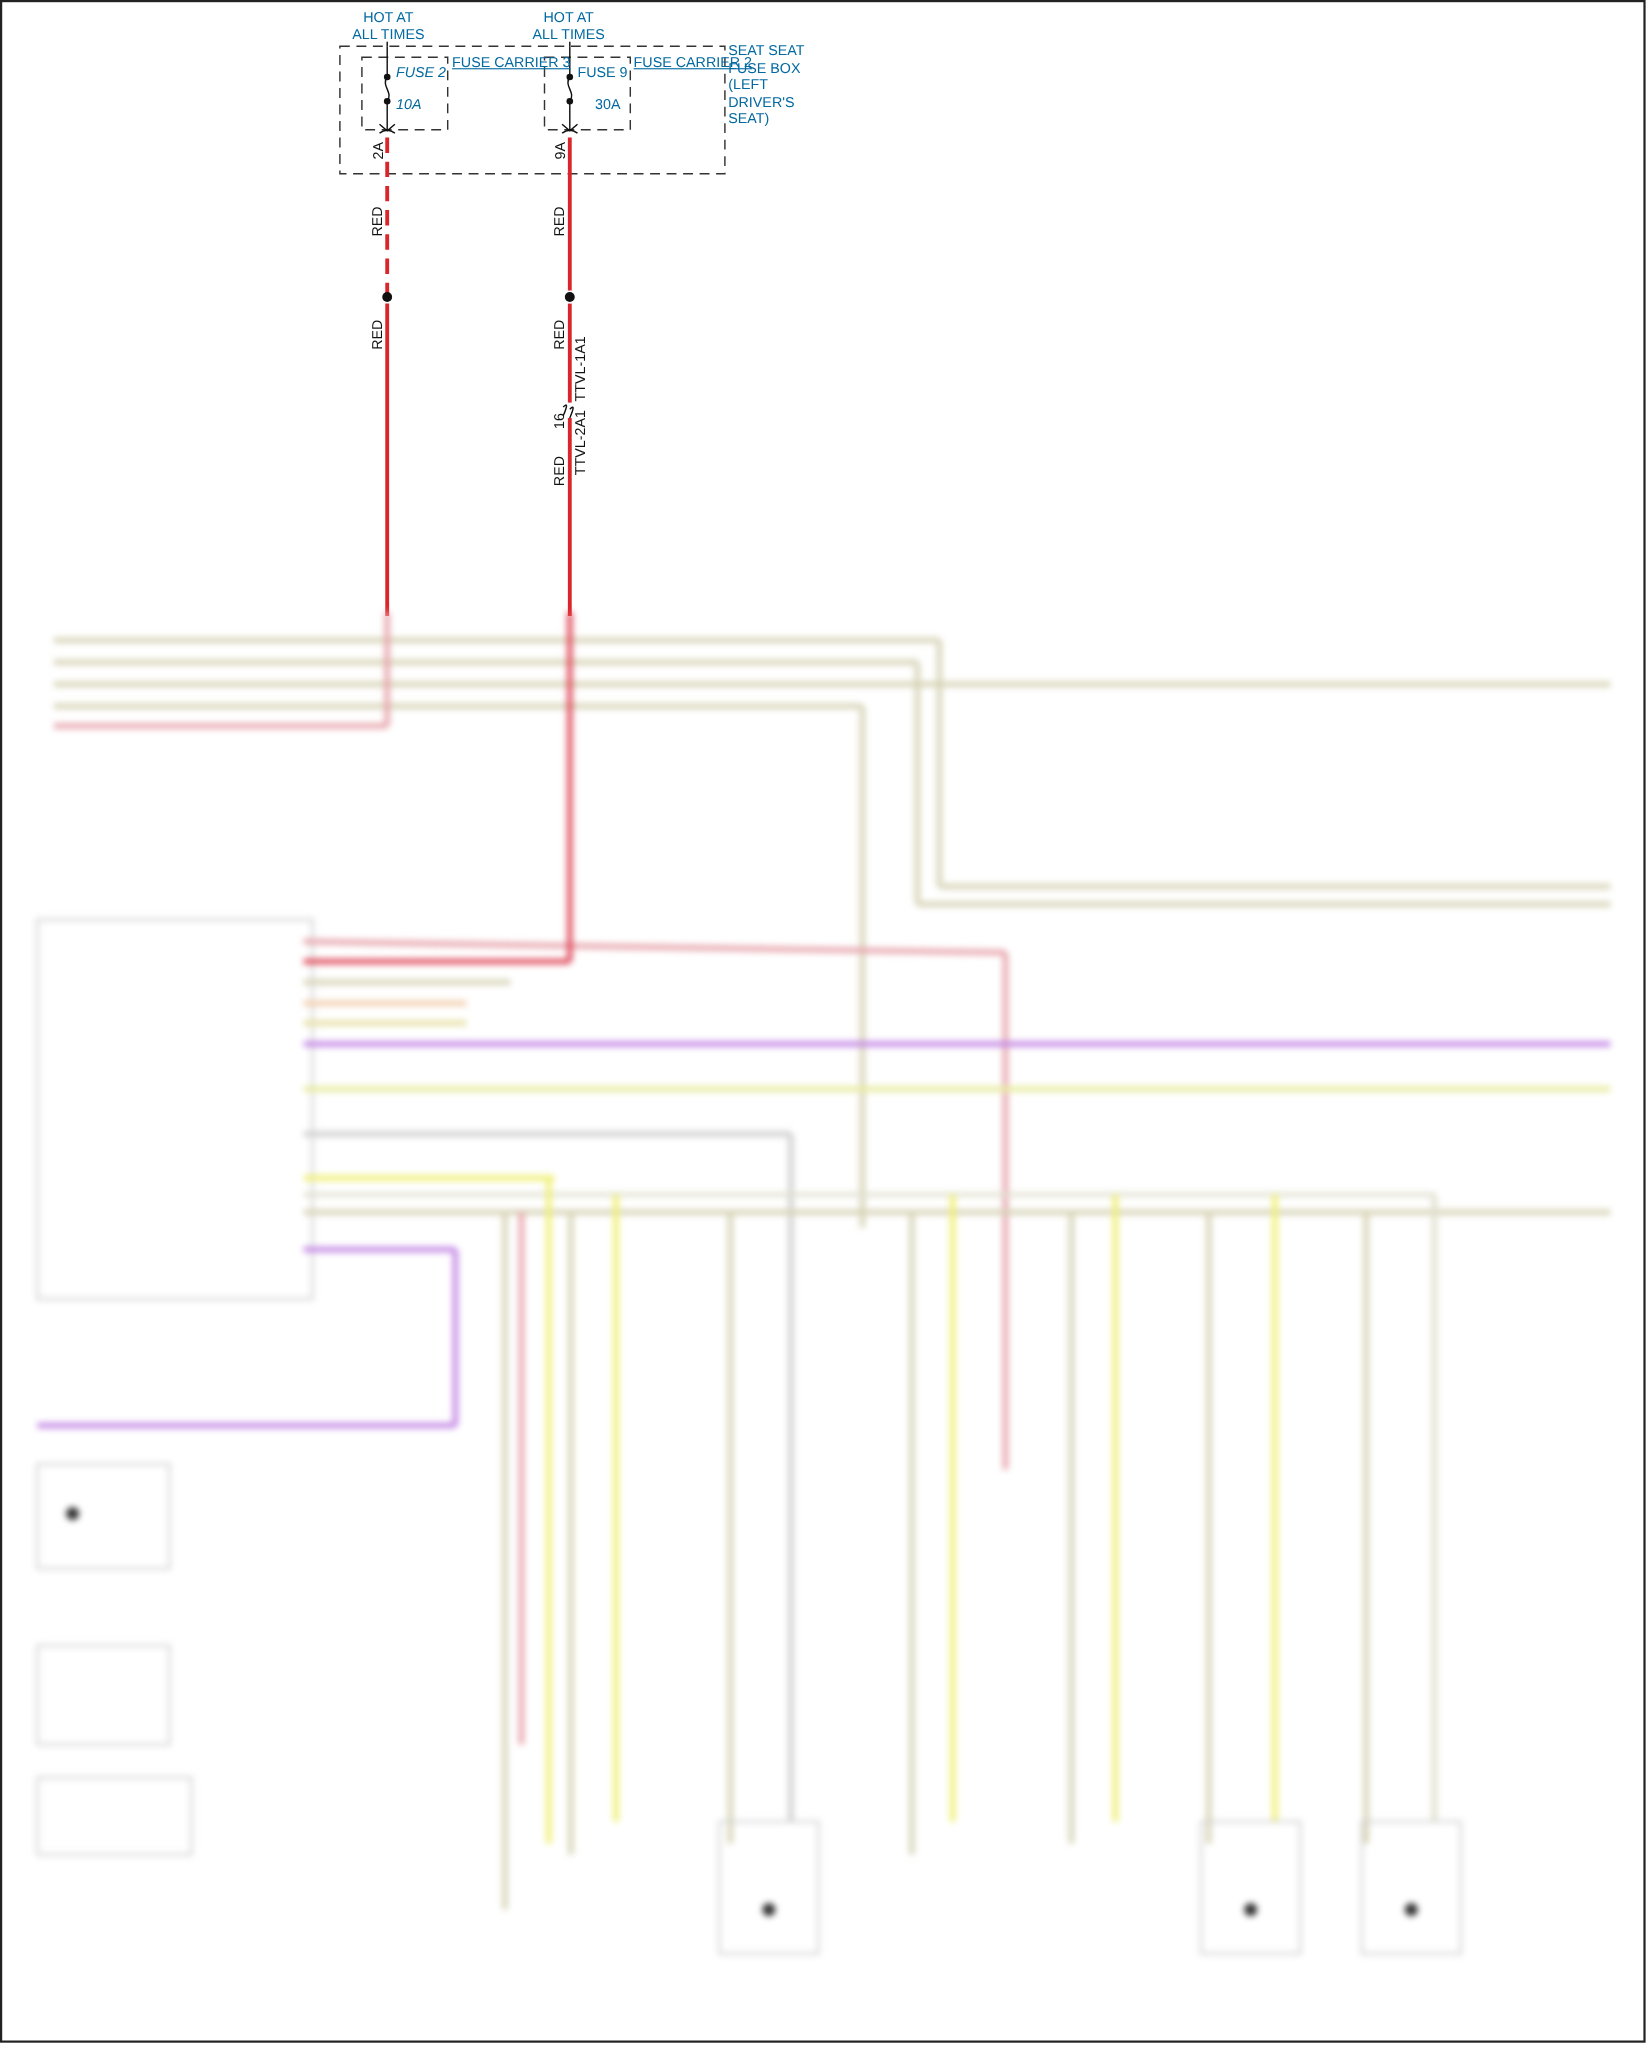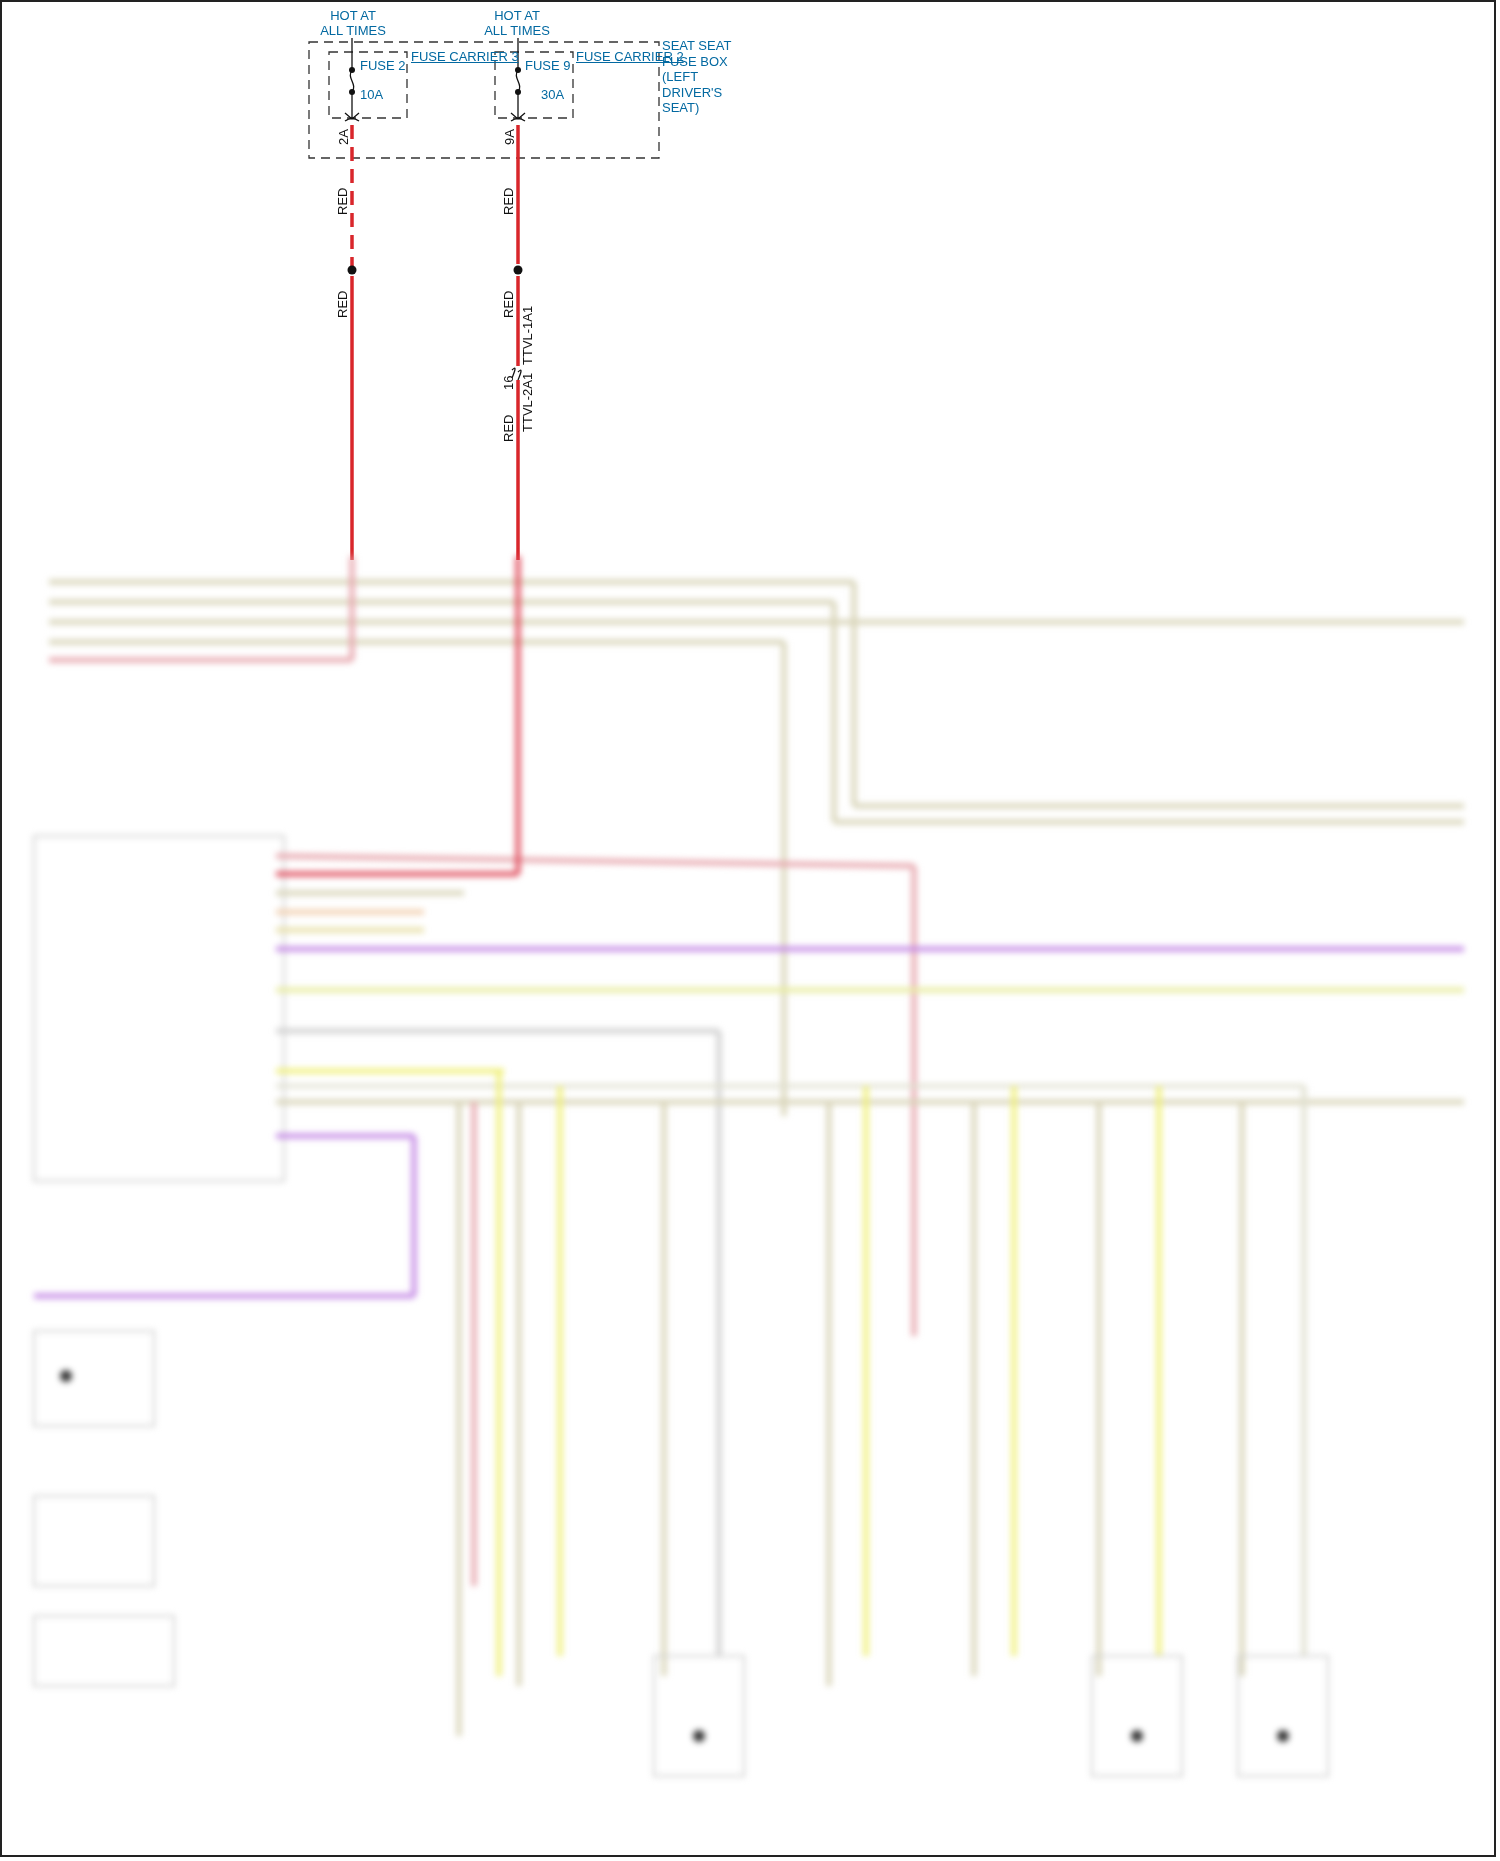--- a/index.html
+++ b/index.html
@@ -69,22 +69,22 @@
 <div class="lbl" style="left:576px;top:49px;text-decoration:underline;">FUSE CARRIER 2</div>
 
 <div class="lbl" style="left:662px;top:38px;line-height:15.5px;">
   <div>SEAT SEAT</div>
   <div>FUSE BOX</div>
   <div>(LEFT</div>
   <div>DRIVER'S</div>
   <div>SEAT)</div>
 </div>
 
-<div class="lbl" style="left:360px;top:58px;">FUSE 2</div>
-<div class="lbl" style="left:360px;top:87px;">10A</div>
+<div class="lbl" style="left:360px;top:58px;font-style:italic;">FUSE 2</div>
+<div class="lbl" style="left:360px;top:87px;font-style:italic;">10A</div>
 <div class="lbl" style="left:525px;top:58px;">FUSE 9</div>
 <div class="lbl" style="left:525px;top:87px;margin-left:16px;">30A</div>
 
 <div class="vlbl" style="left:336px;top:145px;">2A</div>
 <div class="vlbl" style="left:502px;top:145px;">9A</div>
 
 <div class="vlbl" style="left:335px;top:215px;">RED</div>
 <div class="vlbl" style="left:335px;top:318px;">RED</div>
 
 <div class="vlbl" style="left:501px;top:215px;">RED</div>

